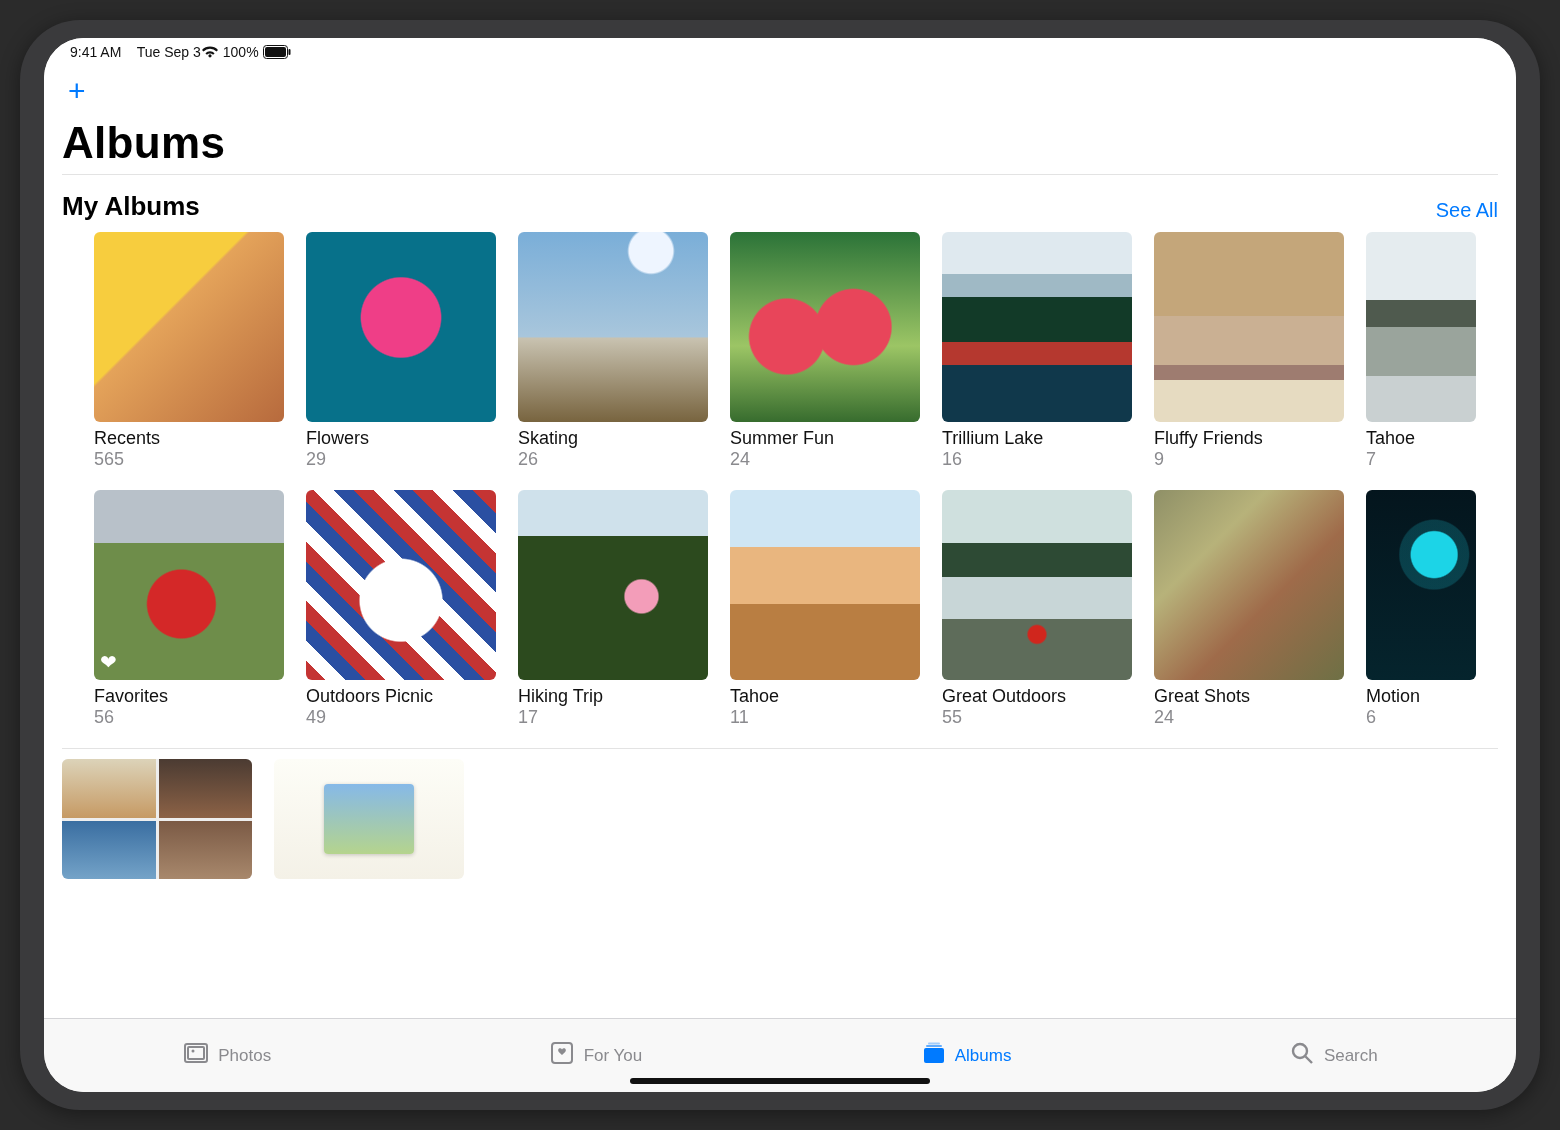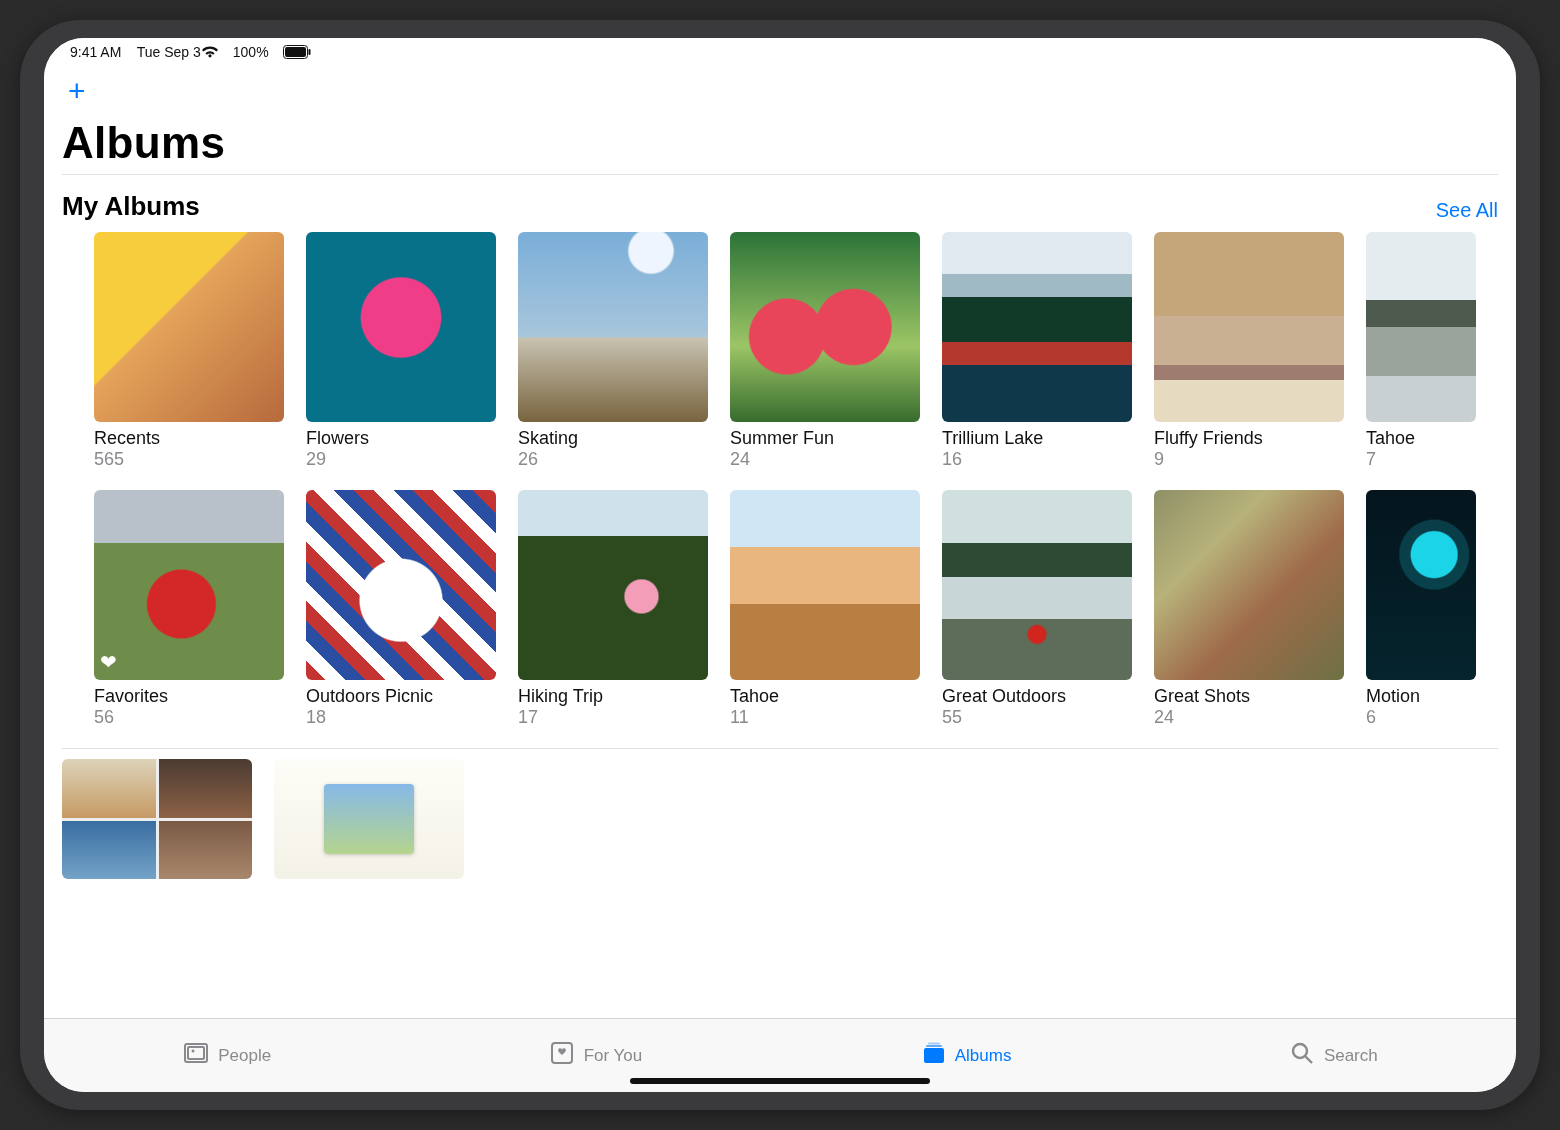--- a/index.html
+++ b/index.html
@@ -35,21 +35,21 @@
   .status-bar {
     height: 28px;
     display: flex;
     align-items: center;
     padding: 0 26px;
     font-size: 14px;
     font-weight: 500;
     color: #111;
     background: #fff;
   }
-  .status-right { display: flex; align-items: center; gap: 14px; }
+  .status-right { display: flex; align-items: center; gap: 4px; }
   .wifi-icon svg, .battery-icon svg { display: block; }
   
   .nav-bar {
     background: #fff;
     padding: 6px 18px 4px;
   }
   .plus-btn {
     color: #007aff;
     font-size: 30px;
     font-weight: 300;
@@ -280,21 +280,21 @@
         <div class="album">
           <div class="thumb t-favorites">
             <span class="fav-badge">❤︎</span>
           </div>
           <div class="album-name">Favorites</div>
           <div class="album-count">56</div>
         </div>
         <div class="album">
           <div class="thumb t-birthday"></div>
           <div class="album-name">Outdoors Picnic</div>
-          <div class="album-count">18</div>
+          <div class="album-count">49</div>
         </div>
         <div class="album">
           <div class="thumb t-hiking"></div>
           <div class="album-name">Hiking Trip</div>
           <div class="album-count">17</div>
         </div>
         <div class="album">
           <div class="thumb t-tahoe"></div>
           <div class="album-name">Tahoe</div>
           <div class="album-count">11</div>
@@ -337,21 +337,21 @@
 
     <div class="tab-bar">
       <div class="tab">
         <span>
           <svg viewBox="0 0 28 28" fill="currentColor">
               <rect x="3" y="5" width="22" height="18" rx="2" fill="none" stroke="currentColor" stroke-width="2"></rect>
               <rect x="6" y="8" width="16" height="12" rx="1" fill="none" stroke="currentColor" stroke-width="2"></rect>
               <circle cx="11" cy="12" r="1.5"></circle>
             </svg>
         </span>
-        <span>People</span>
+        <span>Photos</span>
       </div>
       <div class="tab">
         <span>
           <svg viewBox="0 0 28 28" fill="currentColor">
               <rect x="4" y="4" width="20" height="20" rx="3" fill="none" stroke="currentColor" stroke-width="2"></rect>
               <path d="M14 10.5c.9-1.7 3.2-1.5 3.8.3.6 1.8-1.6 3.3-3.8 5.1-2.2-1.8-4.4-3.3-3.8-5.1.6-1.8 2.9-2 3.8-.3Z"></path>
             </svg>
         </span>
         <span>For You</span>
       </div>

